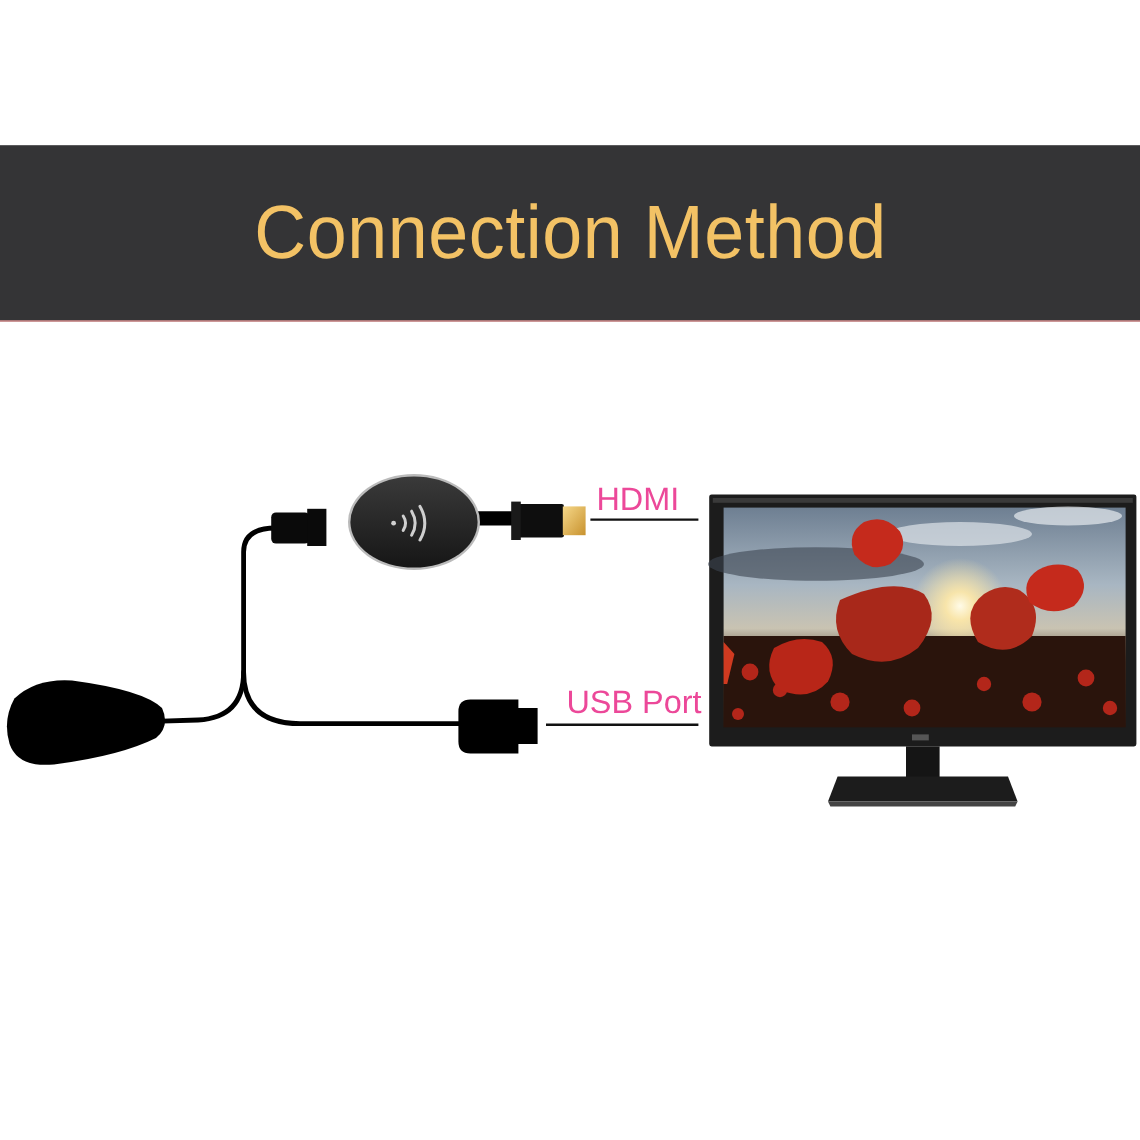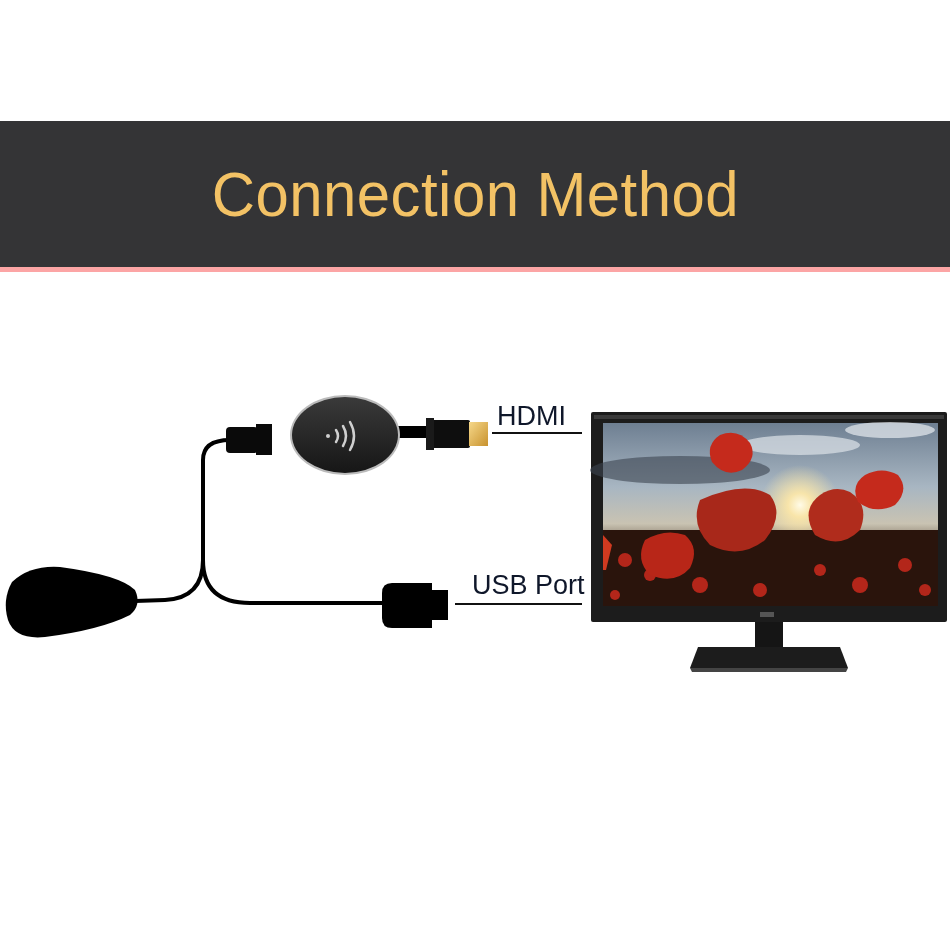--- a/index.html
+++ b/index.html
@@ -1,19 +1,19 @@
 <!DOCTYPE html>
 <html><head>
 <meta charset="utf-8">
 <style>
   html,body{margin:0;padding:0;background:#fff;}
   body{width:950px;height:950px;position:relative;overflow:hidden;font-family:"Liberation Sans",sans-serif;}
-  .banner{position:absolute;left:0;top:121px;width:950px;height:146px;background:#343436;border-bottom:5px solid #fca5a5;display:flex;align-items:center;justify-content:center;}
+  .banner{position:absolute;left:0;top:121px;width:950px;height:146px;background:#343436;border-bottom:1px solid #fca5a5;display:flex;align-items:center;justify-content:center;}
   .banner-title{color:#f3c265;font-size:63px;font-family:"Liberation Sans",sans-serif;letter-spacing:0.5px;transform:scaleX(0.95);}
-  .label{position:absolute;font-size:27px;color:#0f172a;font-family:"Liberation Sans",sans-serif;}
+  .label{position:absolute;font-size:27px;color:#ec4899;font-family:"Liberation Sans",sans-serif;}
   svg.diagram{position:absolute;left:0;top:0;}
 </style>
 </head>
 <body>
 
 <div class="banner">
   <span class="banner-title">Connection Method</span>
 </div>
 
 <svg class="diagram" width="950" height="950" viewBox="0 0 950 950">

